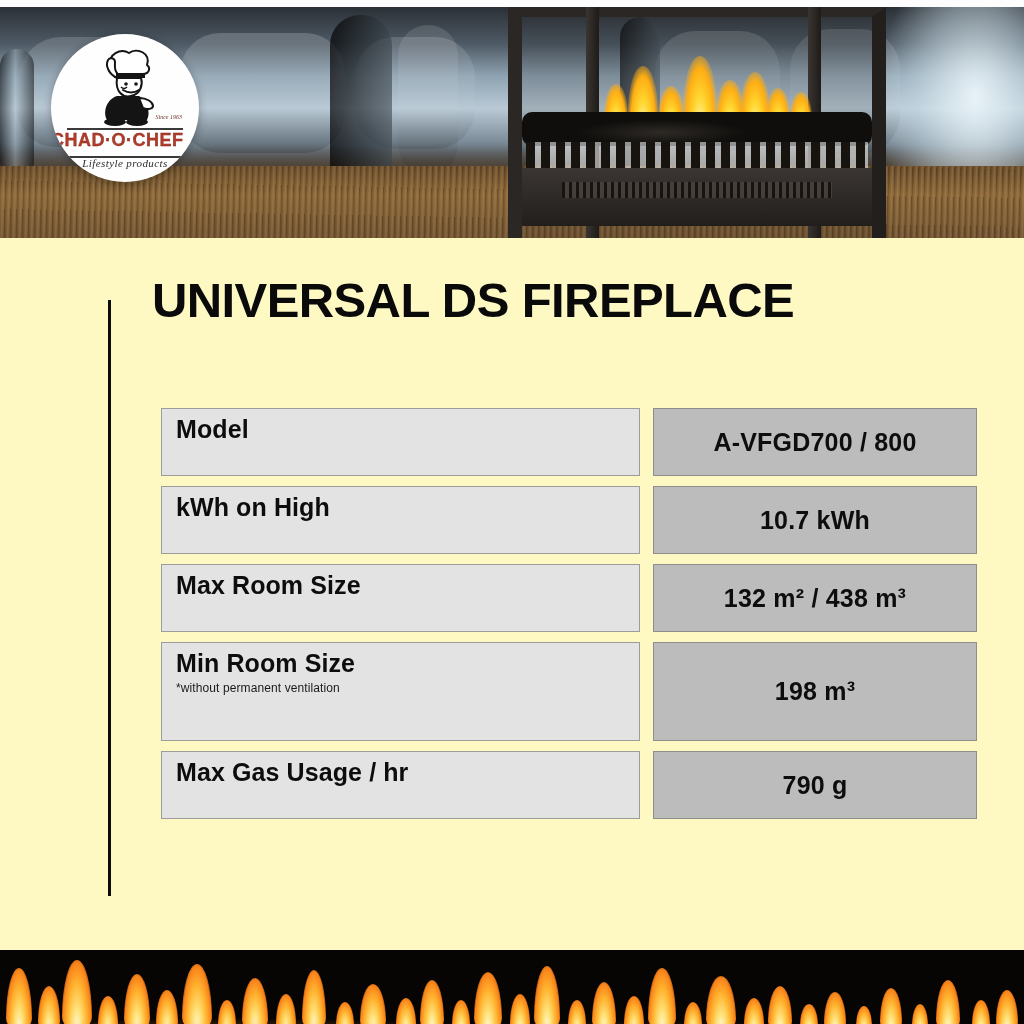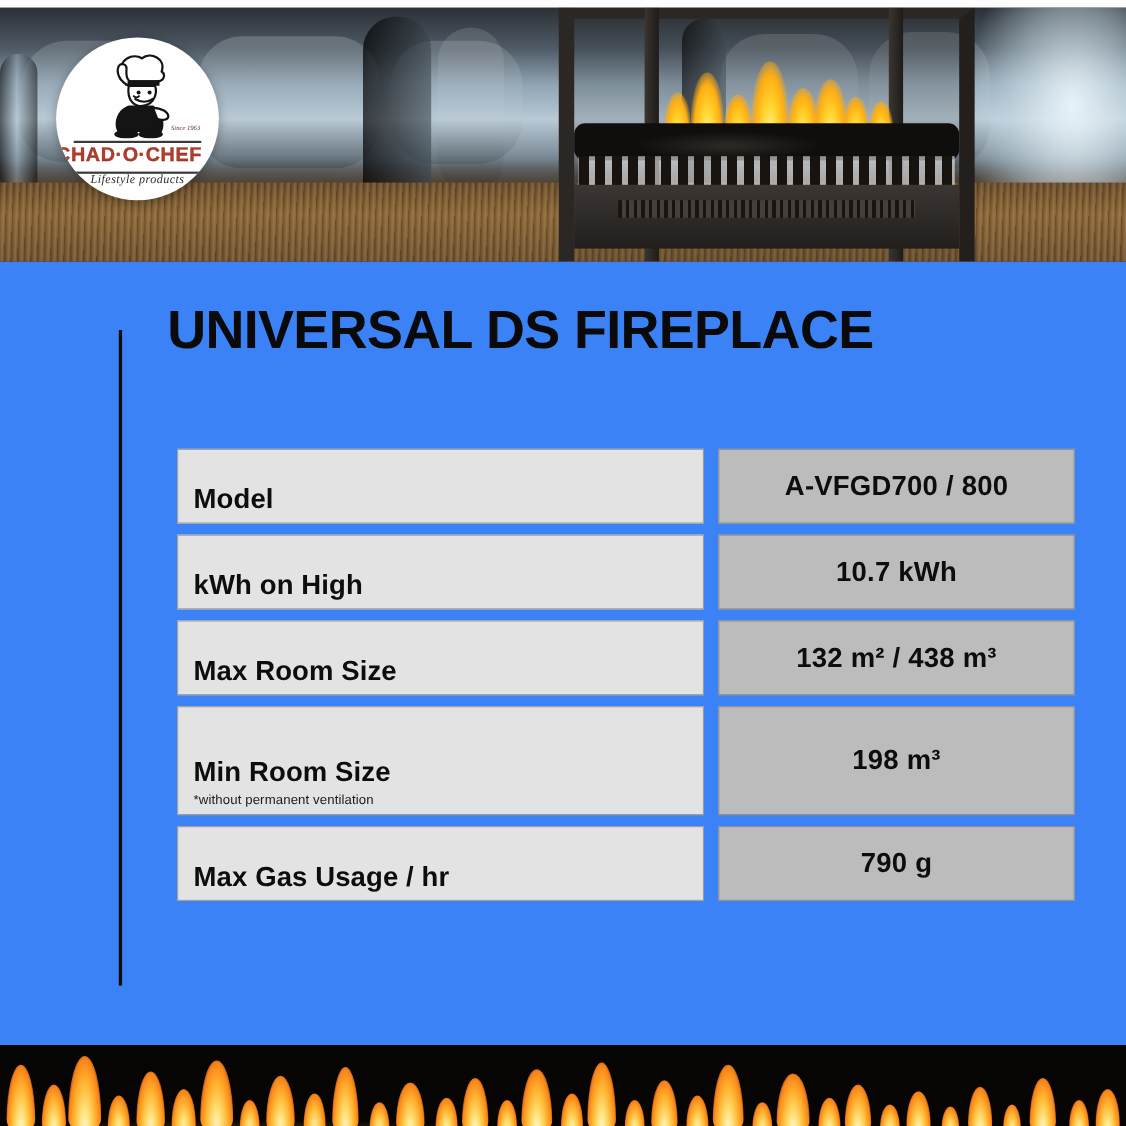--- a/index.html
+++ b/index.html
@@ -177,21 +177,21 @@
     font-style: italic;
     font-size: 6px;
     color: #6a3129;
   }
 
   
   .content {
     position: absolute;
     left: 0; top: 238px;
     width: 1024px; height: 712px;
-    background: #3b82f6;
+    background: #fef9c3;
   }
   .accent-rule {
     position: absolute;
     left: 108px; top: 62px;
     width: 3px; height: 596px;
     background: #0b0b0b;
   }
   .heading-block {
     position: absolute;
     left: 152px; top: 38px;
@@ -232,21 +232,21 @@
     padding-left: 161px;
     padding-right: 47px;
   }
   .cell-label {
     width: 479px;
     box-sizing: border-box;
     background: #e3e3e3;
     border: 1px solid #9c9c9c;
     display: flex;
     flex-direction: column;
-    justify-content: flex-end;
+    justify-content: flex-start;
     padding: 6px 0 6px 14px;
   }
   .cell-gap { width: 13px; flex: 0 0 13px; }
   .cell-value {
     width: 324px;
     box-sizing: border-box;
     background: #bcbcbc;
     border: 1px solid #8e8e8e;
     display: flex;
     align-items: center;

